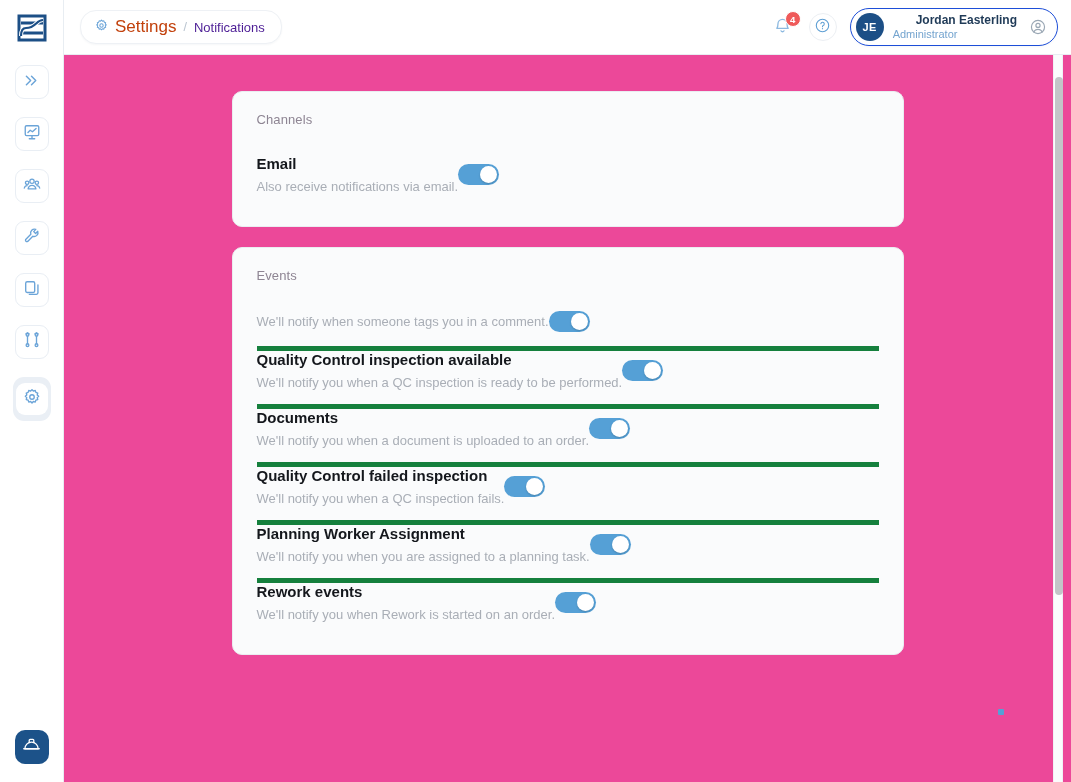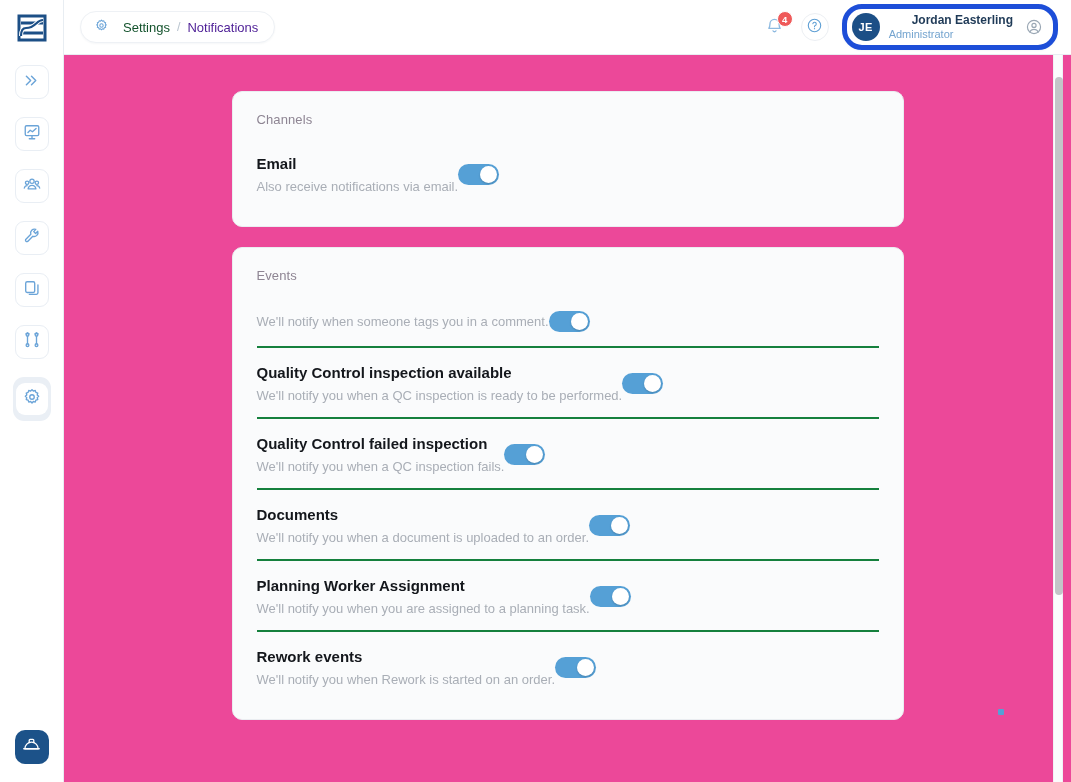--- a/index.html
+++ b/index.html
@@ -58,41 +58,41 @@
     padding: 0 13px 0 16px;
     flex: 0 0 55px;
   }
   .crumb {
     display: inline-flex; align-items: center; gap: 7px;
     background: #ffffff; border: 1px solid #eef1f5;
     border-radius: 16px; padding: 6px 16px 6px 14px;
     box-shadow: 0 1px 2px rgba(20,40,70,.04);
     cursor: pointer;
   }
-  .crumb-link { color: #14532d; font-size: 13px; margin-left: 8px; }
+  .crumb-link { color: #c2410c; font-size: 17px; }
   .crumb-sep { color: #b9c4cf; font-size: 12.5px; }
   .crumb-cur { color: #4c1d95; font-size: 13px; font-weight: 400; }
 
   .top-right { display: flex; align-items: center; gap: 13px; }
   .bell-wrap { position: relative; width: 26px; height: 28px; cursor: pointer; display:flex; align-items:center; justify-content:center;}
   .badge {
     position: absolute; top: -2px; right: -5px;
     min-width: 16px; height: 16px; border-radius: 9px;
     background: #ef5a5a; color: #fff; font-size: 9.5px; font-weight: 700;
     display: flex; align-items: center; justify-content: center;
     padding: 0 4px; border: 1.5px solid #fff;
   }
   .help-btn {
     width: 28px; height: 28px; border-radius: 50%;
     background: #fff; border: 1px solid #eceff3;
     display: flex; align-items: center; justify-content: center; cursor: pointer;
   }
   .userpill {
     display: flex; align-items: center; gap: 9px;
-    background: #fff; border: 5px solid #1d4ed8; border-radius: 20px;
+    background: #fff; border: 1px solid #1d4ed8; border-radius: 20px;
     padding: 4px 10px 4px 5px; cursor: pointer;
     box-shadow: 0 1px 2px rgba(20,40,70,.04);
   }
   .avatar {
     width: 28px; height: 28px; border-radius: 50%;
     background: #1c4f86; color: #fff;
     font-size: 11px; font-weight: 700;
     display: flex; align-items: center; justify-content: center;
     letter-spacing: .3px;
   }
@@ -113,21 +113,21 @@
     border-radius: 10px;
     padding: 20px 24px 18px 24px;
   }
   .card-label {
     font-size: 13px; color: #8e8593; margin-bottom: 20px; letter-spacing: .1px;
   }
   .row {
     display: flex; align-items: center; 
     padding: 8px 0 14px 0;
   }
-  .row + .row { border-top: 2px solid #15803d; padding-top: 16px; }
+  .row + .row { border-top: 5px solid #15803d; padding-top: 0; }
   .row-text { min-width: 0; }
   .row-title { font-size: 15px; font-weight: 700; color: #14171c; margin-bottom: 7px; }
   .row-desc { font-size: 13px; color: #a9aeb6; }
   .toggle {
     flex: 0 0 auto; width: 41px; height: 21px; border-radius: 12px;
     background: #55a0d6; position: relative; cursor: pointer;
   }
   .toggle .knob {
     position: absolute; top: 2px; right: 2px;
     width: 17px; height: 17px; border-radius: 50%; background: #fff;
@@ -338,40 +338,40 @@
               <div class="row-title">Quality Control inspection available</div>
               <div class="row-desc">We'll notify you when a QC inspection is ready to be performed.</div>
             </div>
             <div class="toggle">
                 <span class="knob"></span>
               </div>
           </div>
 
           <div class="row">
             <div class="row-text">
+              <div class="row-title">Documents</div>
+              <div class="row-desc">We'll notify you when a document is uploaded to an order.</div>
+            </div>
+            <div class="toggle">
+                <span class="knob"></span>
+              </div>
+          </div>
+
+          <div class="row">
+            <div class="row-text">
               <div class="row-title">Quality Control failed inspection</div>
               <div class="row-desc">We'll notify you when a QC inspection fails.</div>
             </div>
             <div class="toggle">
                 <span class="knob"></span>
               </div>
           </div>
 
           <div class="row">
             <div class="row-text">
-              <div class="row-title">Documents</div>
-              <div class="row-desc">We'll notify you when a document is uploaded to an order.</div>
-            </div>
-            <div class="toggle">
-                <span class="knob"></span>
-              </div>
-          </div>
-
-          <div class="row">
-            <div class="row-text">
               <div class="row-title">Planning Worker Assignment</div>
               <div class="row-desc">We'll notify you when you are assigned to a planning task.</div>
             </div>
             <div class="toggle">
                 <span class="knob"></span>
               </div>
           </div>
 
           <div class="row">
             <div class="row-text">

